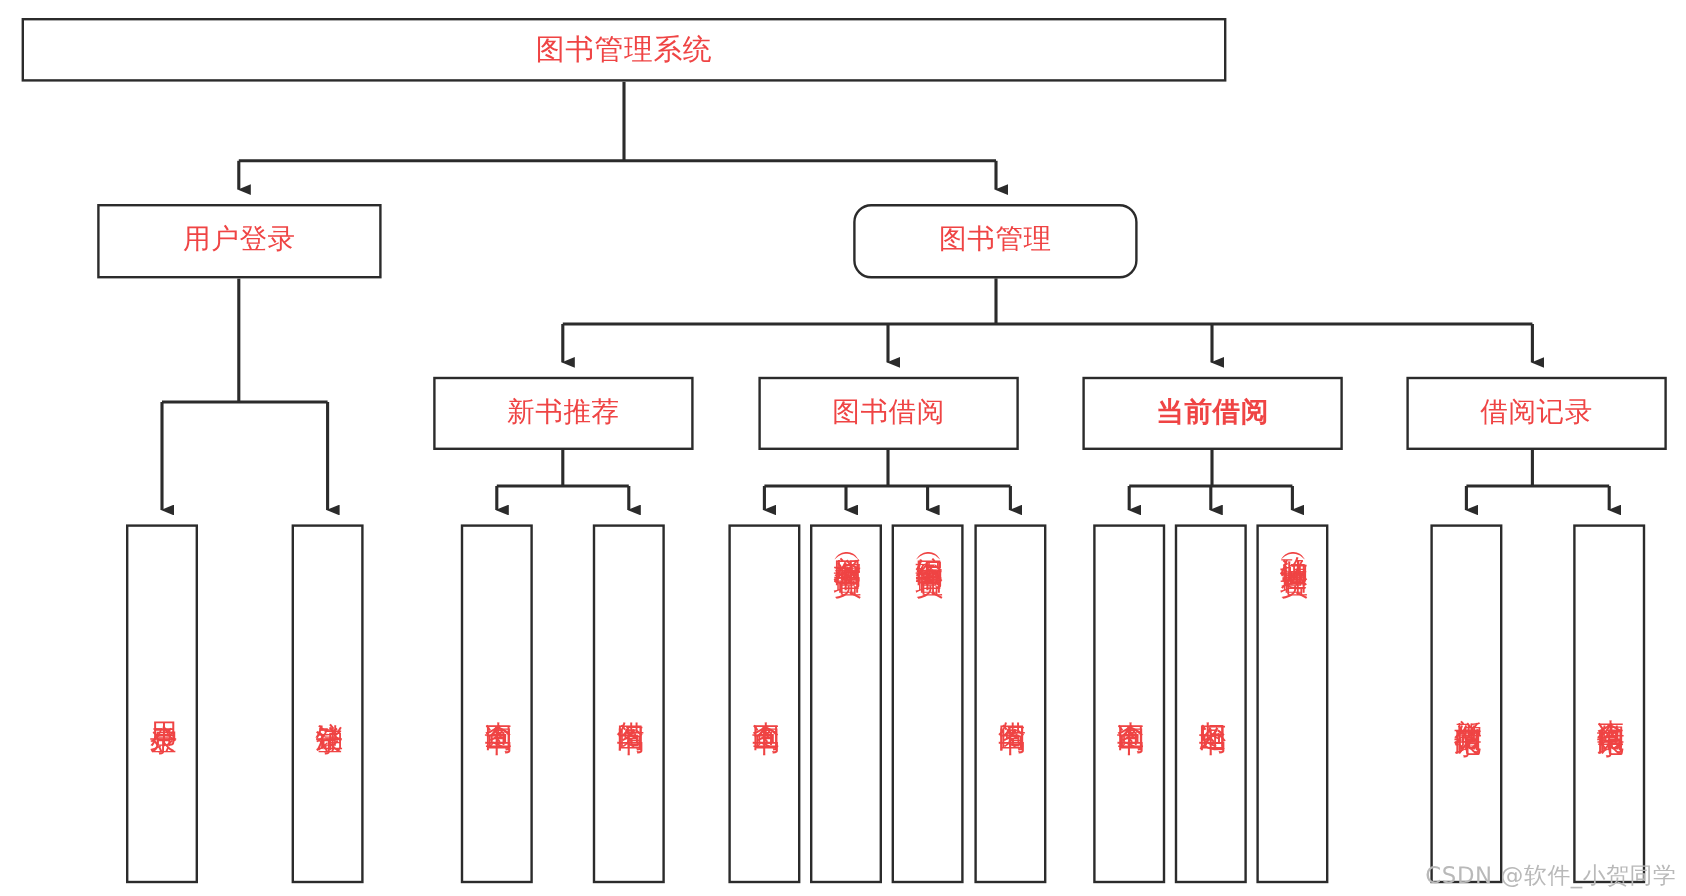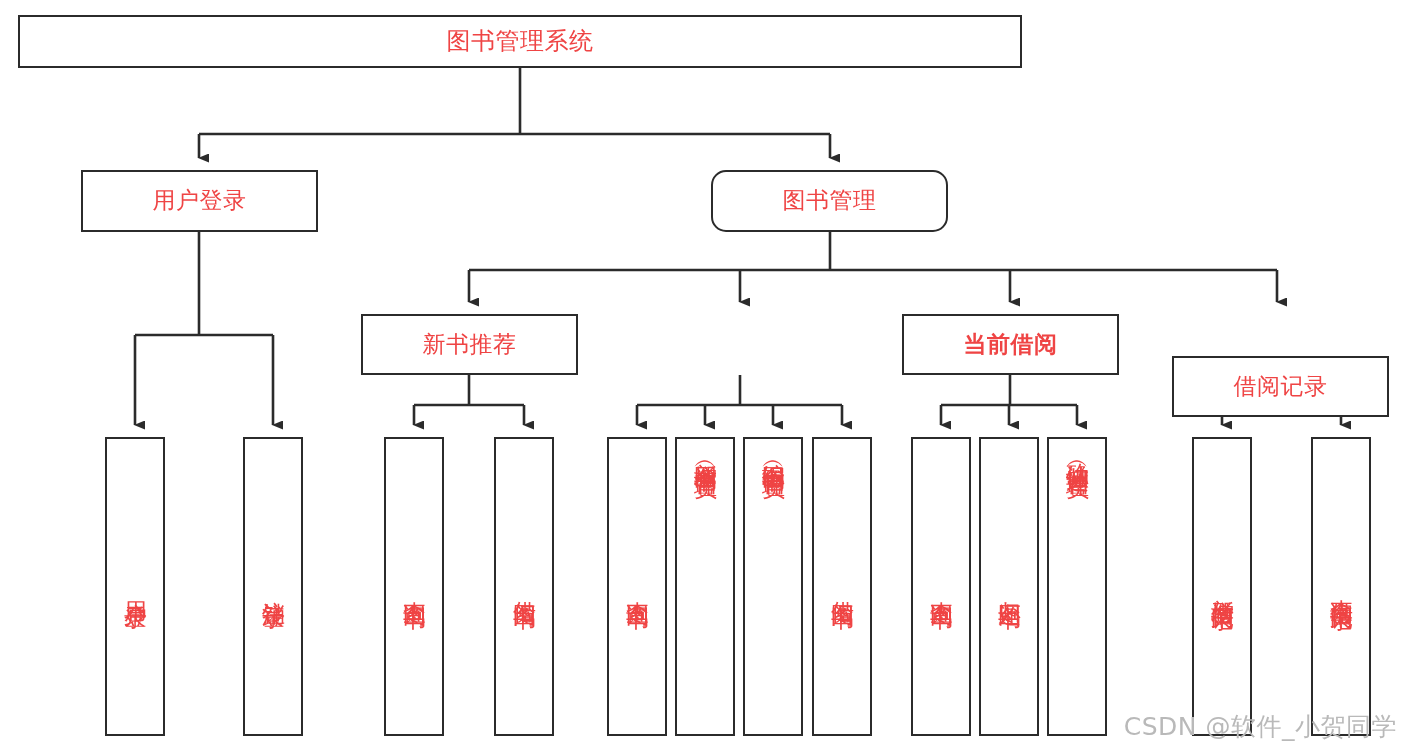--- a/index.html
+++ b/index.html
@@ -66,21 +66,21 @@
     max-height: 100%;
   }
   .node.vert.centered {
     align-items: center;
     padding-top: 0;
   }
   #watermark {
     position: absolute;
     right: 8px;
     bottom: 4px;
-    font-size: 25px;
+    font-size: 19px;
     color: #b9b9b9;
     white-space: nowrap;
     letter-spacing: 0.5px;
   }
 </style>
 </head>
 <body>
 
 <div id="diagram-root">
 
@@ -141,24 +141,27 @@
   <div class="node horiz" style="left:81px; top:170px; width:237px; height:62px;">
     <span class="node-label">用户登录</span>
   </div>
   <div class="node horiz" style="left:711px; top:170px; width:237px; height:62px;border-radius:15px;">
     <span class="node-label">图书管理</span>
   </div>
 
   <div class="node horiz" style="left:361px; top:314px; width:217px; height:61px;">
     <span class="node-label">新书推荐</span>
   </div>
+  <div class="node horiz" style="left:632px; top:314px; width:217px; height:61px;">
+    <span class="node-label">图书借阅</span>
+  </div>
   <div class="node horiz" style="left:902px; top:314px; width:217px; height:61px;font-weight:bold;">
     <span class="node-label">当前借阅</span>
   </div>
-  <div class="node horiz" style="left:1172px; top:314px; width:217px; height:61px;margin-top:42px;">
+  <div class="node horiz" style="left:1172px; top:314px; width:217px; height:61px;">
     <span class="node-label">借阅记录</span>
   </div>
 
   <div class="node vert centered" style="left:105px; top:437px; width:60px; height:299px;">
     <span class="node-label">用户登录</span>
   </div>
   <div class="node vert centered" style="left:243px; top:437px; width:60px; height:299px;">
     <span class="node-label">注销登录</span>
   </div>
 

